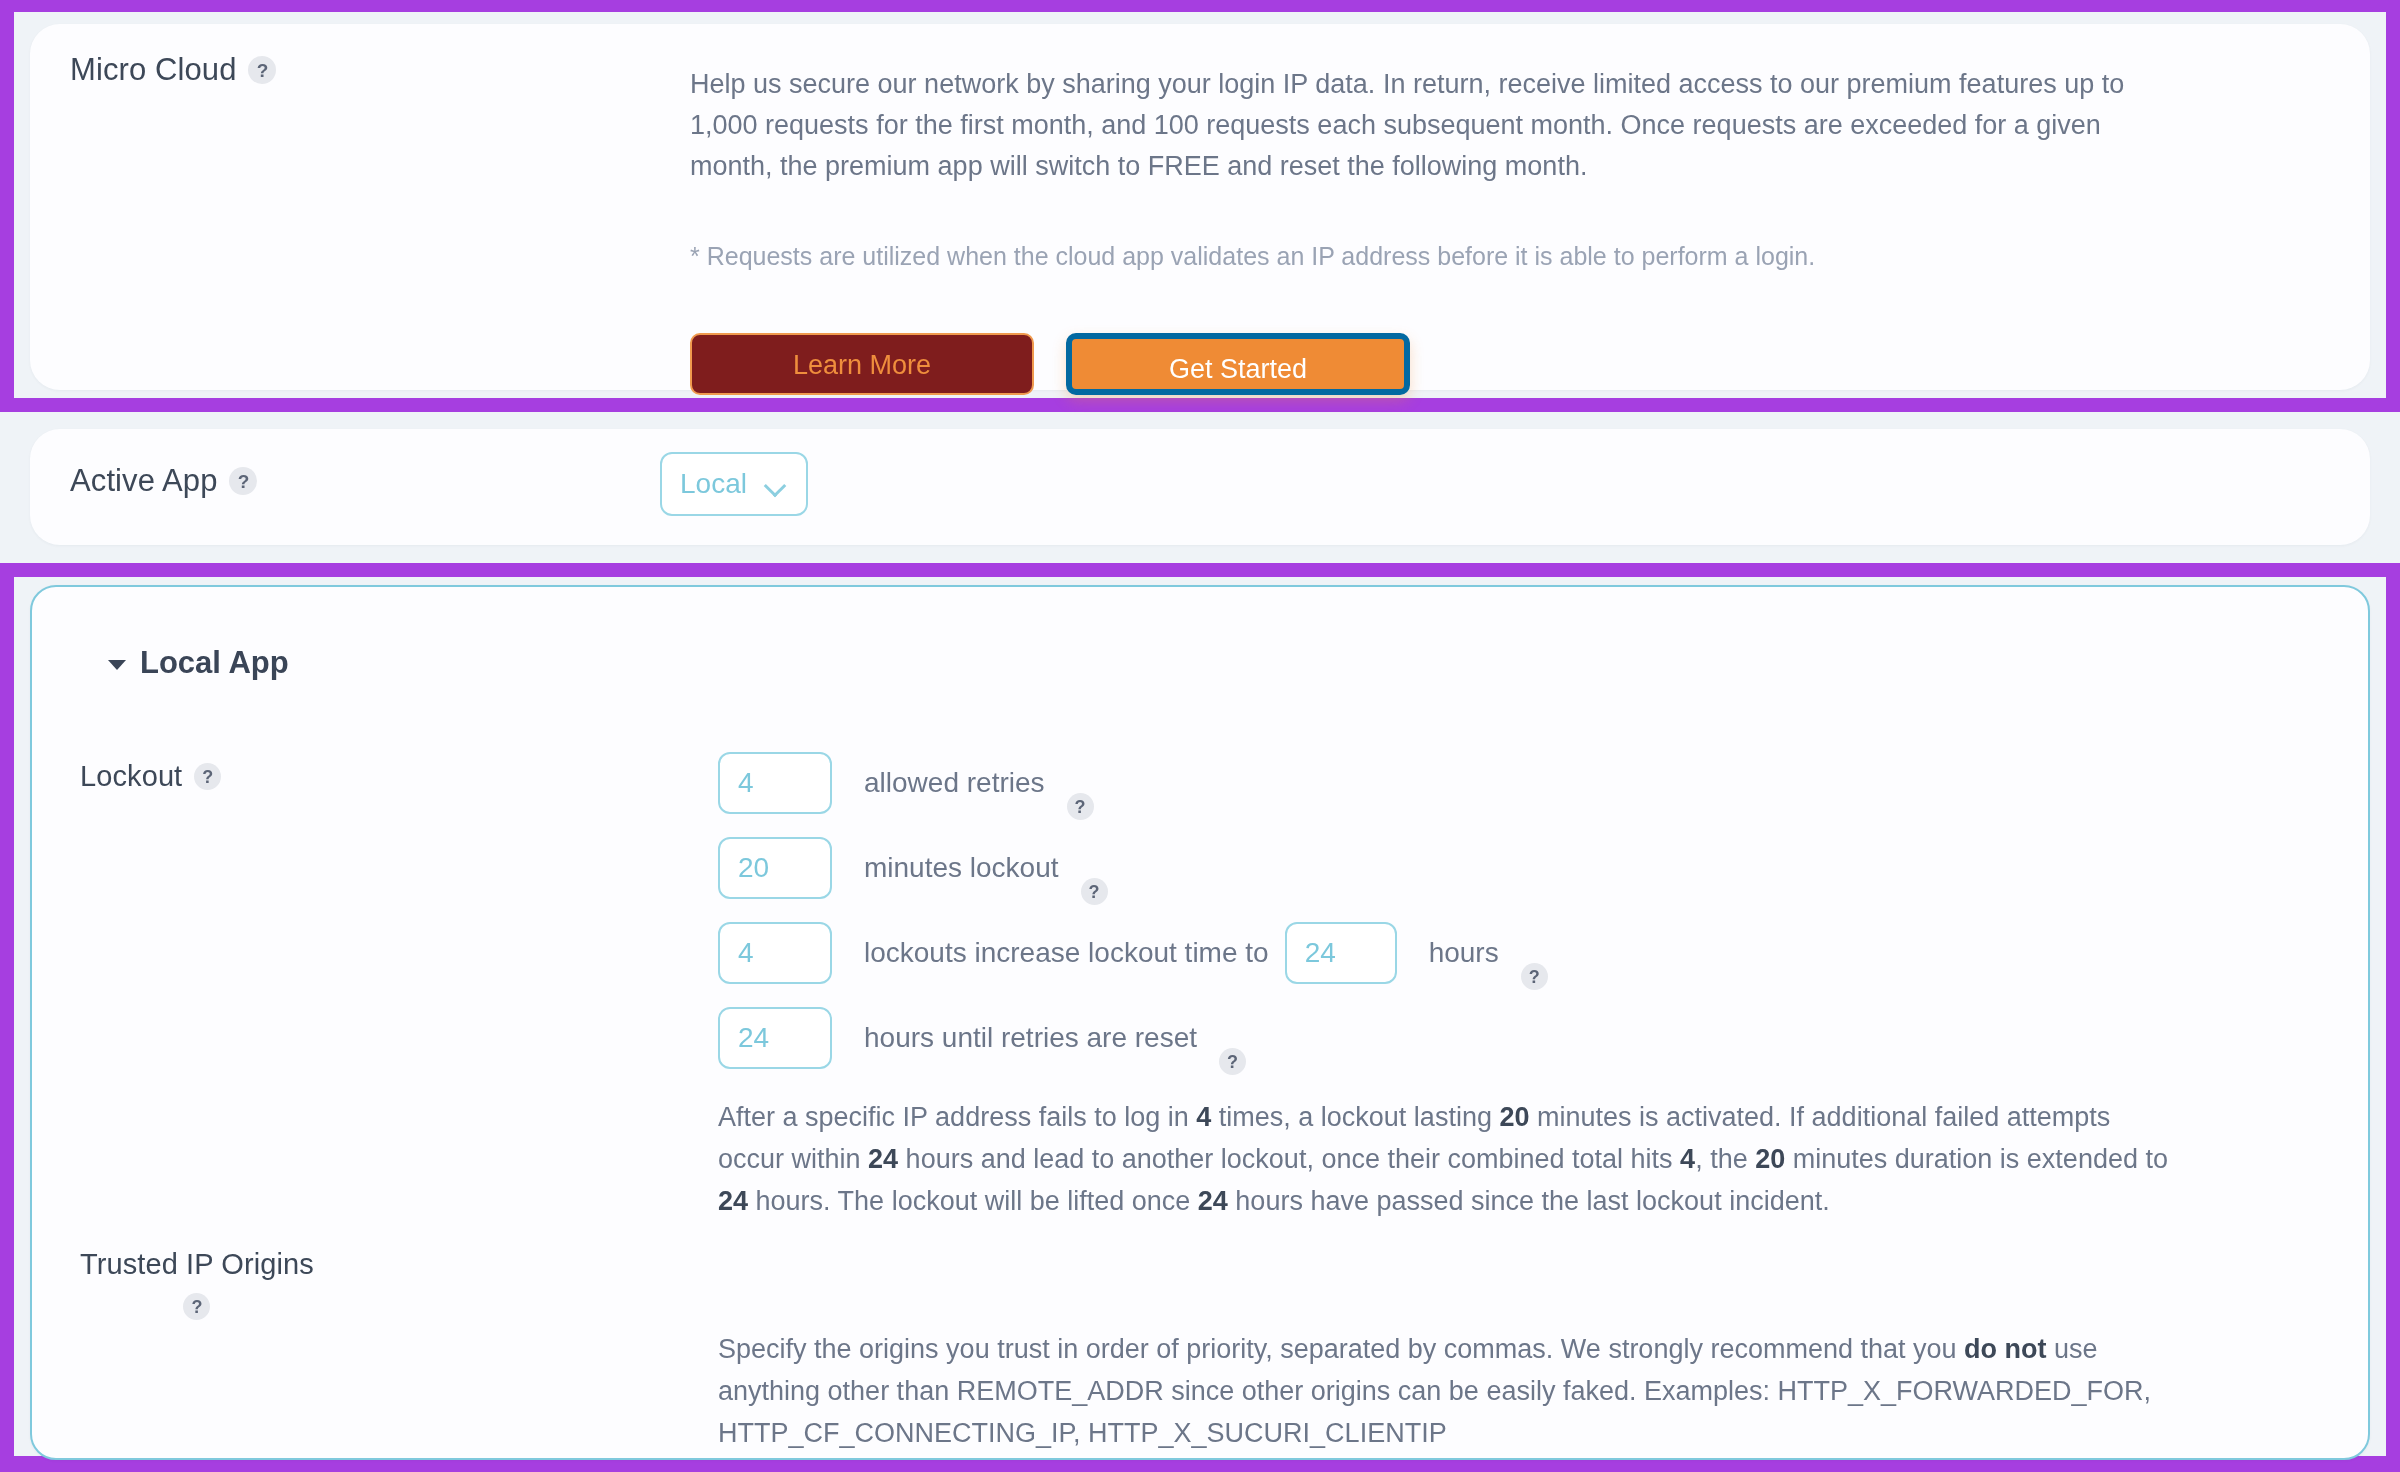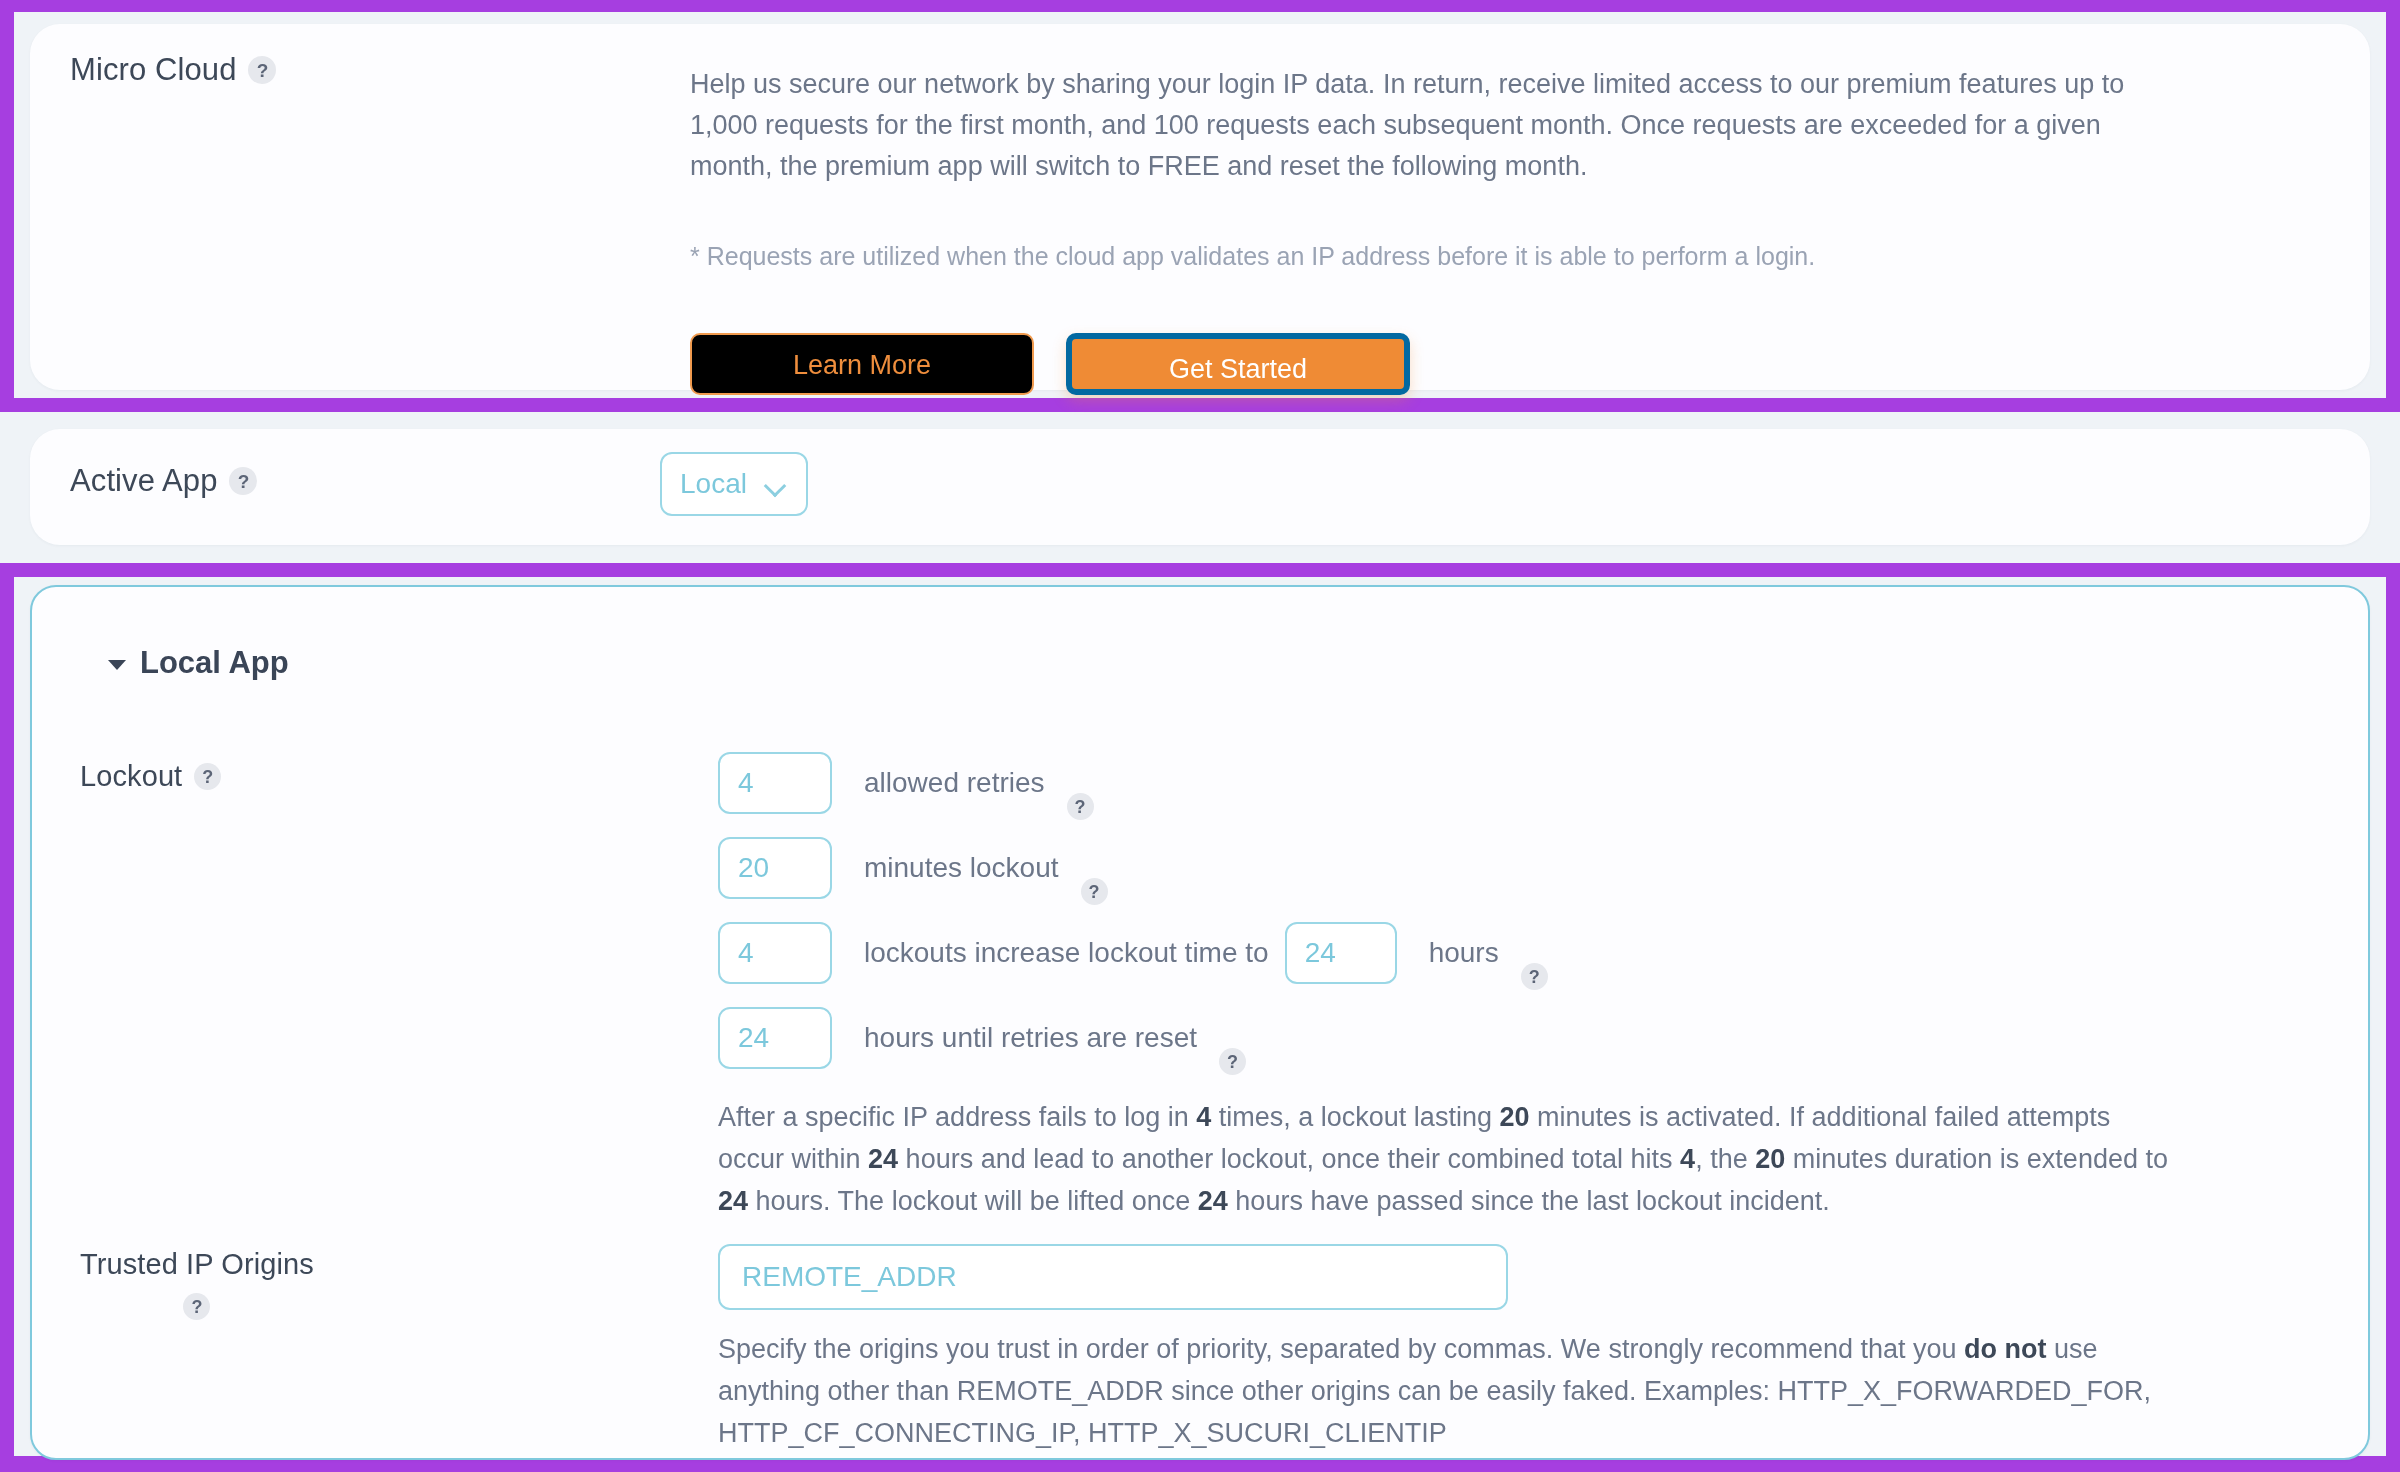--- a/index.html
+++ b/index.html
@@ -114,21 +114,21 @@
     height: 62px;
     line-height: 60px;
     text-align: center;
     cursor: pointer;
     white-space: nowrap;
   }
   .btn-outline {
     min-width: 344px;
     border: 2px solid #f09a4e;
     color: #ef8e3d;
-    background: #000000;
+    background: #7f1d1d;
   }
   .btn-solid {
     min-width: 344px;
     border: 6px solid #0369a1;
     background: #ef8b35;
     color: #ffffff;
     box-shadow: 0 6px 14px rgba(239,139,53,.28);
   }
 
   
@@ -334,17 +334,16 @@
     <span class="help sm">?</span>
   </div>
 
   <div id="lockout-desc">After a specific IP address fails to log in <b>4</b> times, a lockout lasting <b>20</b> minutes is activated. If additional failed attempts occur within <b>24</b> hours and lead to another lockout, once their combined total hits <b>4</b>, the <b>20</b> minutes duration is extended to <b>24</b> hours. The lockout will be lifted once <b>24</b> hours have passed since the last lockout incident.</div>
 
   <div class="field-label" id="trusted-label">
     <span>Trusted IP Origins</span>
     <span class="help sm">?</span>
   </div>
 
-  <input id="trusted-input" type="text" value="REMOTE_ADDR" placeholder="REMOTE_ADDR" style="">
 
   <div id="trusted-desc">Specify the origins you trust in order of priority, separated by commas. We strongly recommend that you <b>do not</b> use anything other than REMOTE_ADDR since other origins can be easily faked. Examples: HTTP_X_FORWARDED_FOR, HTTP_CF_CONNECTING_IP, HTTP_X_SUCURI_CLIENTIP</div>
 
 </div>
 
 </body></html>

